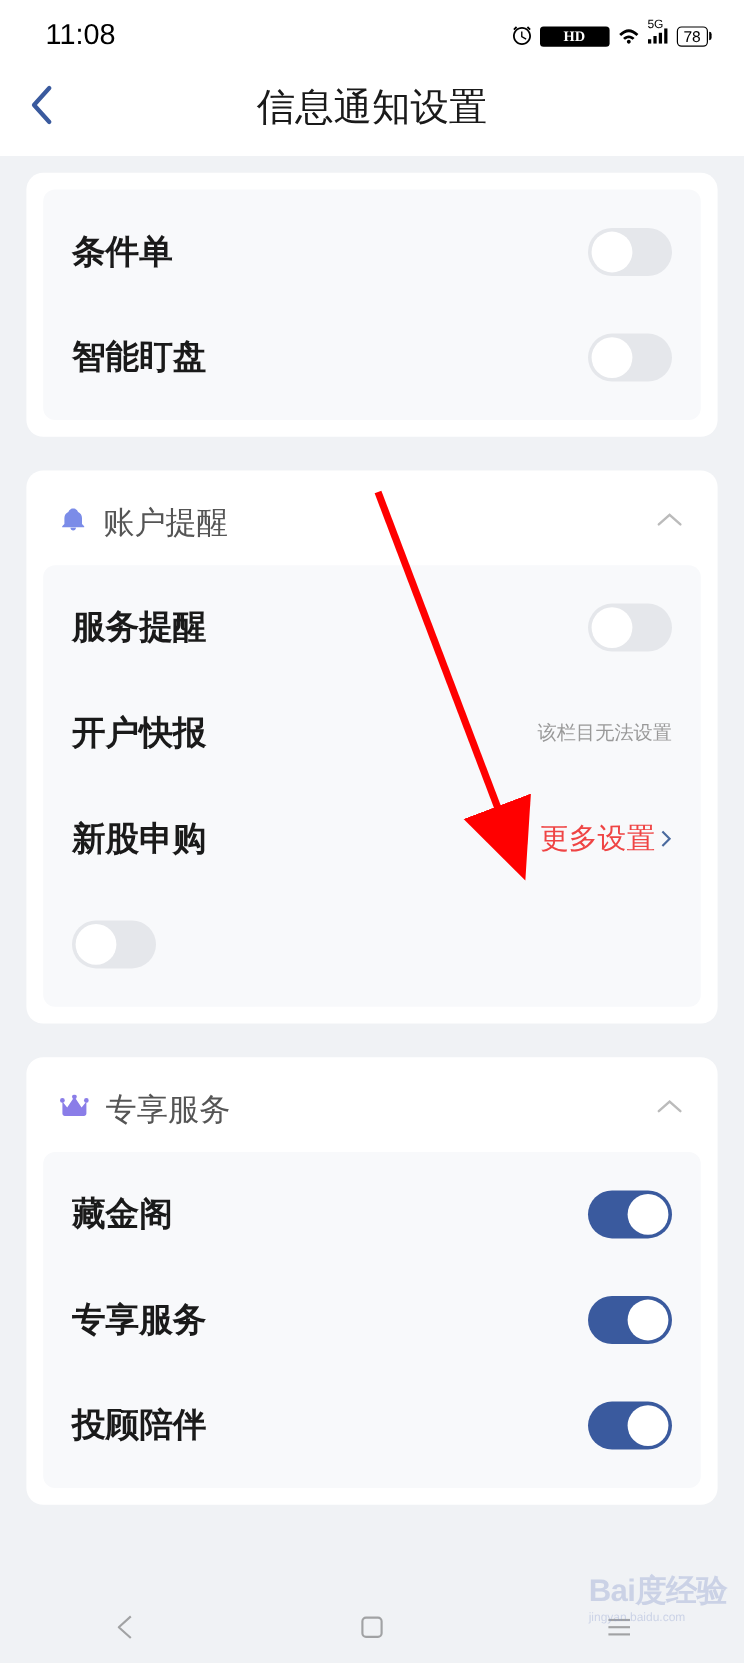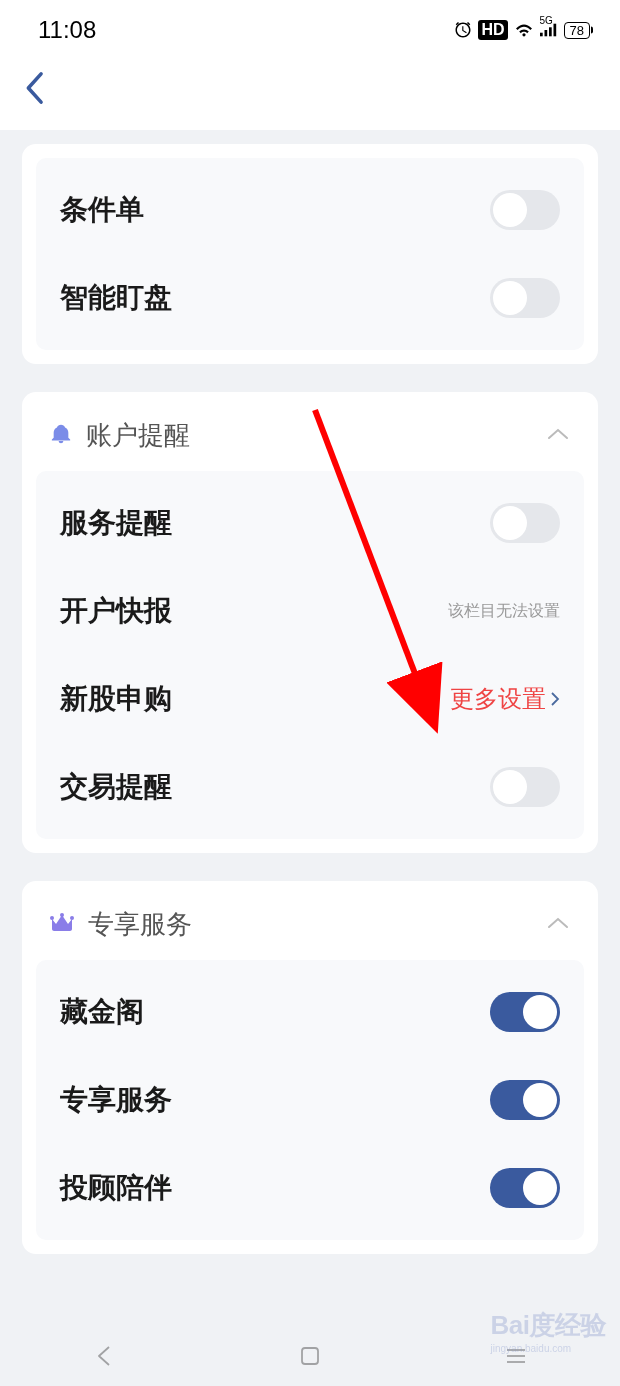--- a/index.html
+++ b/index.html
@@ -33,24 +33,25 @@
       align-items: center;
       gap: 6px;
     }
     .status-icon {
       display: inline-flex;
       align-items: center;
     }
     .hd-badge {
       background: #000;
       color: #fff;
-      font-size: 16px;
+      font-size: 12px;
       font-weight: bold;
-      padding: 1px 3px;
+      padding: 1px 20px;
       border-radius: 3px;
+      font-family: Liberation Serif, serif;
     }
     .battery {
       border: 1.5px solid #000;
       border-radius: 4px;
       padding: 0px 5px;
       font-size: 13px;
       font-weight: 500;
       position: relative;
     }
     .battery::after {
@@ -242,20 +243,21 @@
     <span class="battery">78</span>
   </div>
 </div>
 
 <div class="header">
   <div class="back-btn">
     <svg width="20" height="34" viewBox="0 0 14 24" fill="none">
         <path d="M12 2L3 12l9 10" stroke="#3a5a9e" stroke-width="2.5" stroke-linecap="round" stroke-linejoin="round"></path>
       </svg>
   </div>
+  <div class="header-title">信息通知设置</div>
 </div>
 
 <div class="content">
 
   <div class="card">
     <div class="section-body" style="margin-top:14px;">
       <div class="row">
         <span class="row-label">条件单</span>
         <div class="toggle off">
             <div class="toggle-knob"></div>
@@ -298,21 +300,20 @@
       <div class="row">
         <span class="row-label">新股申购</span>
         <span class="row-link">
           <span>更多设置</span>
           <svg width="10" height="16" viewBox="0 0 10 16" fill="none">
               <path d="M2 2l6 6-6 6" stroke="#4a6a9e" stroke-width="1.8"></path>
             </svg>
         </span>
       </div>
       <div class="row">
-        <span class="row-label">交易提醒</span>
         <div class="toggle off">
             <div class="toggle-knob"></div>
           </div>
       </div>
     </div>
   </div>
 
   <div class="card">
     <div class="section-header">
       <span class="section-icon">

